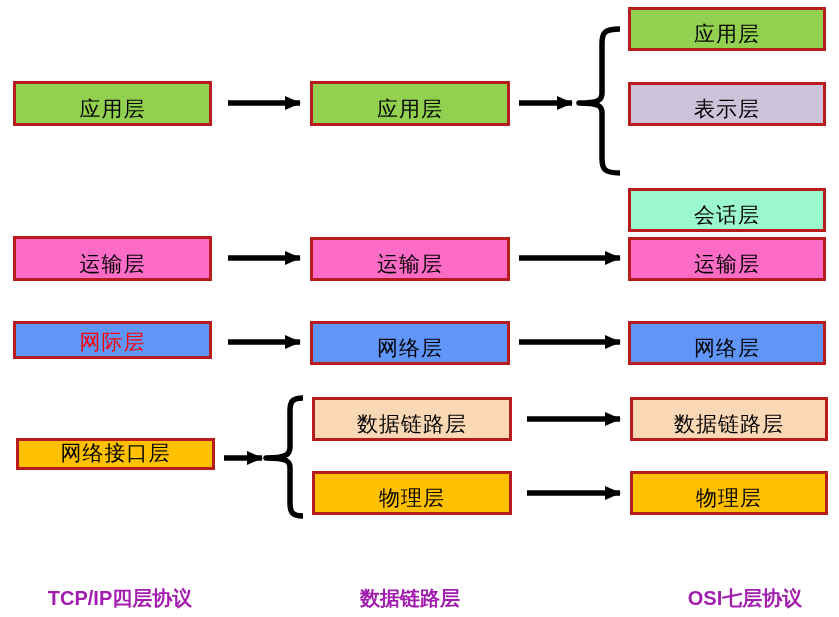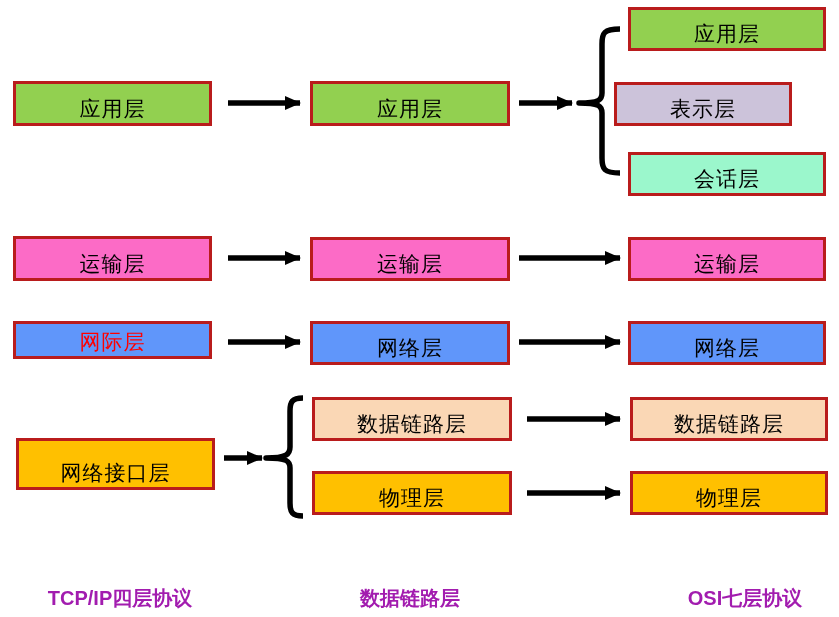--- a/index.html
+++ b/index.html
@@ -17,30 +17,30 @@
     border:3px solid #b91c1c;
     display:flex; align-items:flex-end; justify-content:center;
     font-family:"Liberation Serif","DejaVu Serif",serif;
     font-size:21px; color:#000000;
     letter-spacing:1px;
   }
   
   .b-tcp-app  { left:13px;  top:81px;  width:199px; height:45px; }
   .b-tcp-tra  { left:13px;  top:236px; width:199px; height:45px; }
   .b-tcp-net  { left:13px;  top:321px; width:199px; height:38px; }
-  .b-tcp-nif  { left:16px;  top:438px; width:199px; height:52px; }
+  .b-tcp-nif  { left:16px;  top:438px; width:199px; height:32px; }
   
   .b-fiv-app  { left:310px; top:81px;  width:200px; height:45px; }
   .b-fiv-tra  { left:310px; top:237px; width:200px; height:44px; }
   .b-fiv-net  { left:310px; top:321px; width:200px; height:44px; }
   .b-fiv-dll  { left:312px; top:397px; width:200px; height:44px; }
   .b-fiv-phy  { left:312px; top:471px; width:200px; height:44px; }
   
   .b-osi-app  { left:628px; top:7px;   width:198px; height:44px; }
-  .b-osi-pre  { left:614px; top:82px;  width:178px; height:44px; }
+  .b-osi-pre  { left:628px; top:82px;  width:198px; height:44px; }
   .b-osi-ses  { left:628px; top:152px; width:198px; height:44px; }
   .b-osi-tra  { left:628px; top:237px; width:198px; height:44px; }
   .b-osi-net  { left:628px; top:321px; width:198px; height:44px; }
   .b-osi-dll  { left:630px; top:397px; width:198px; height:44px; }
   .b-osi-phy  { left:630px; top:471px; width:198px; height:44px; }
   .col-label {
     position:absolute;
     font-weight:bold; font-size:20px;
     color:#a21caf; text-align:center;
     white-space:nowrap;
@@ -103,21 +103,21 @@
   <div class="box b-fiv-phy" style="background-color: rgb(255, 192, 0);">
     <span>物理层</span>
   </div>
 
   <div class="box b-osi-app" style="background-color: rgb(146, 208, 80);">
     <span>应用层</span>
   </div>
   <div class="box b-osi-pre" style="background-color: rgb(204, 195, 218);">
     <span>表示层</span>
   </div>
-  <div class="box b-osi-ses" style="background-color: rgb(155, 247, 204);">
+  <div class="box b-osi-ses" style="background-color: rgb(155, 247, 204); margin-top: 36px;">
     <span>会话层</span>
   </div>
   <div class="box b-osi-tra" style="background-color: rgb(252, 107, 198);">
     <span>运输层</span>
   </div>
   <div class="box b-osi-net" style="background-color: rgb(96, 150, 250);">
     <span>网络层</span>
   </div>
   <div class="box b-osi-dll" style="background-color: rgb(250, 215, 181);">
     <span>数据链路层</span>

